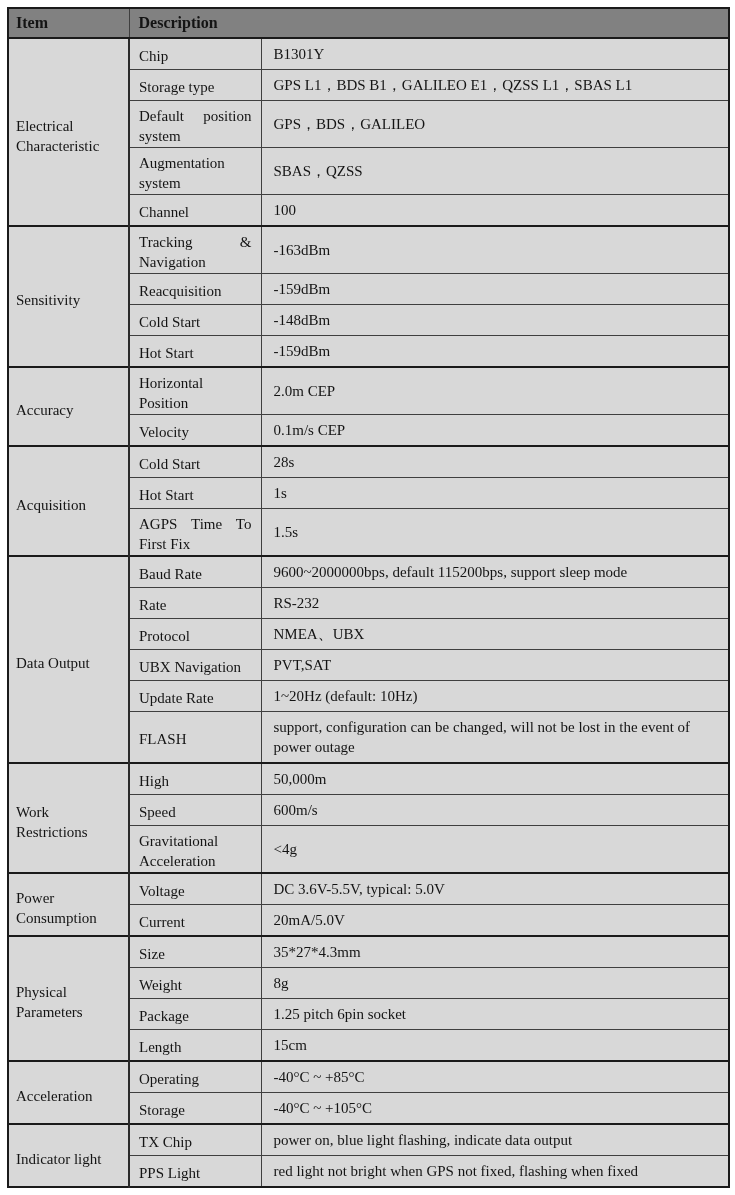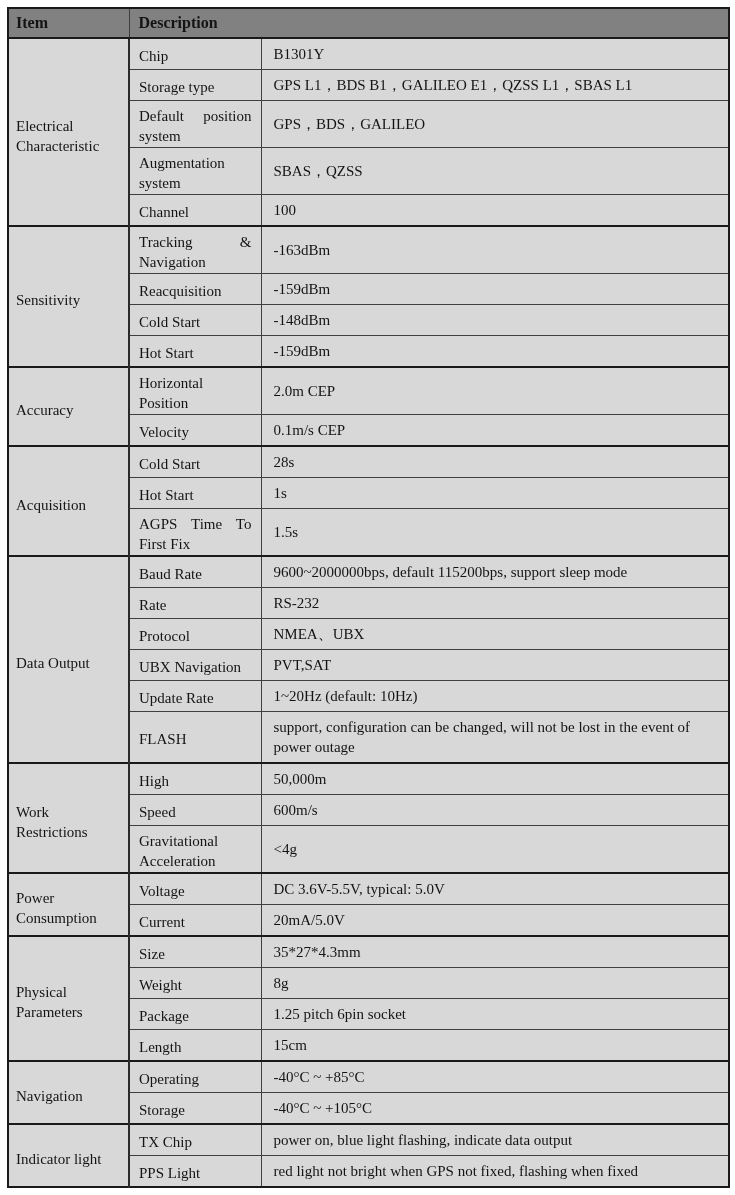--- a/index.html
+++ b/index.html
@@ -193,21 +193,21 @@
         </tr>
         <tr>
           <td class="label-cell">Package</td>
           <td class="value-cell">1.25 pitch 6pin socket</td>
         </tr>
         <tr>
           <td class="label-cell">Length</td>
           <td class="value-cell">15cm</td>
         </tr>
         <tr class="group-start">
-          <td class="item-cell" rowspan="2">Navigation</td>
+          <td class="item-cell" rowspan="2">Acceleration</td>
           <td class="label-cell">Operating</td>
           <td class="value-cell">-40°C ~ +85°C</td>
         </tr>
         <tr>
           <td class="label-cell">Storage</td>
           <td class="value-cell">-40°C ~ +105°C</td>
         </tr>
         <tr class="group-start">
           <td class="item-cell" rowspan="2">Indicator light</td>
           <td class="label-cell">TX Chip</td>

